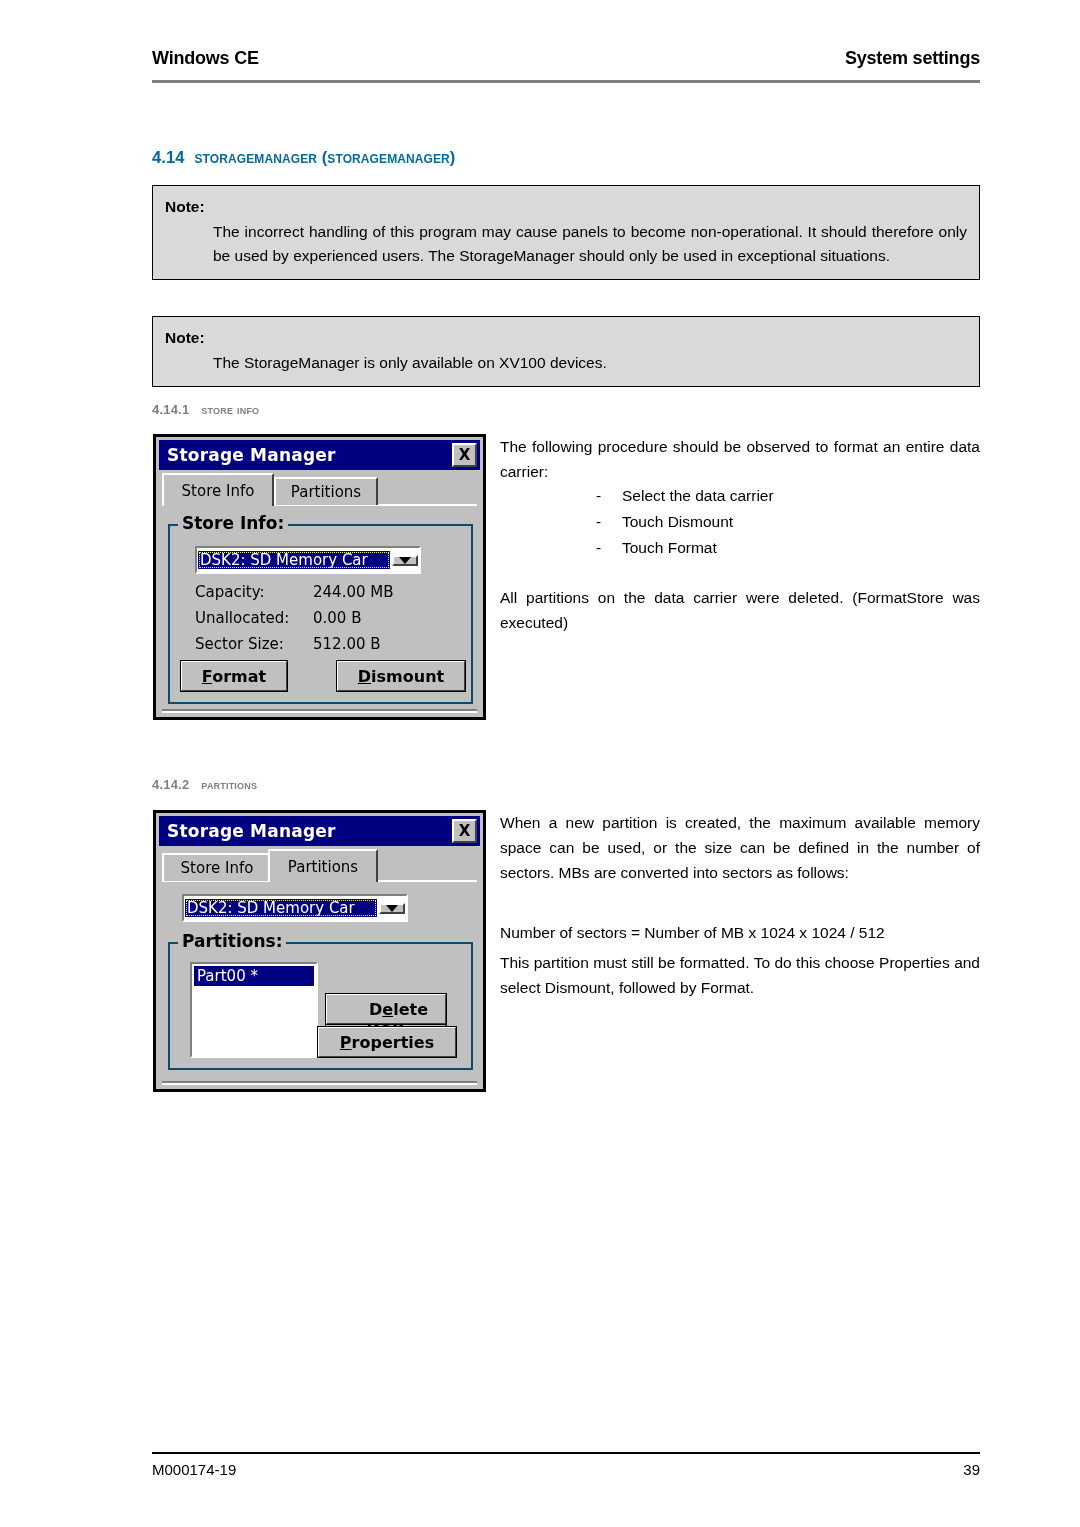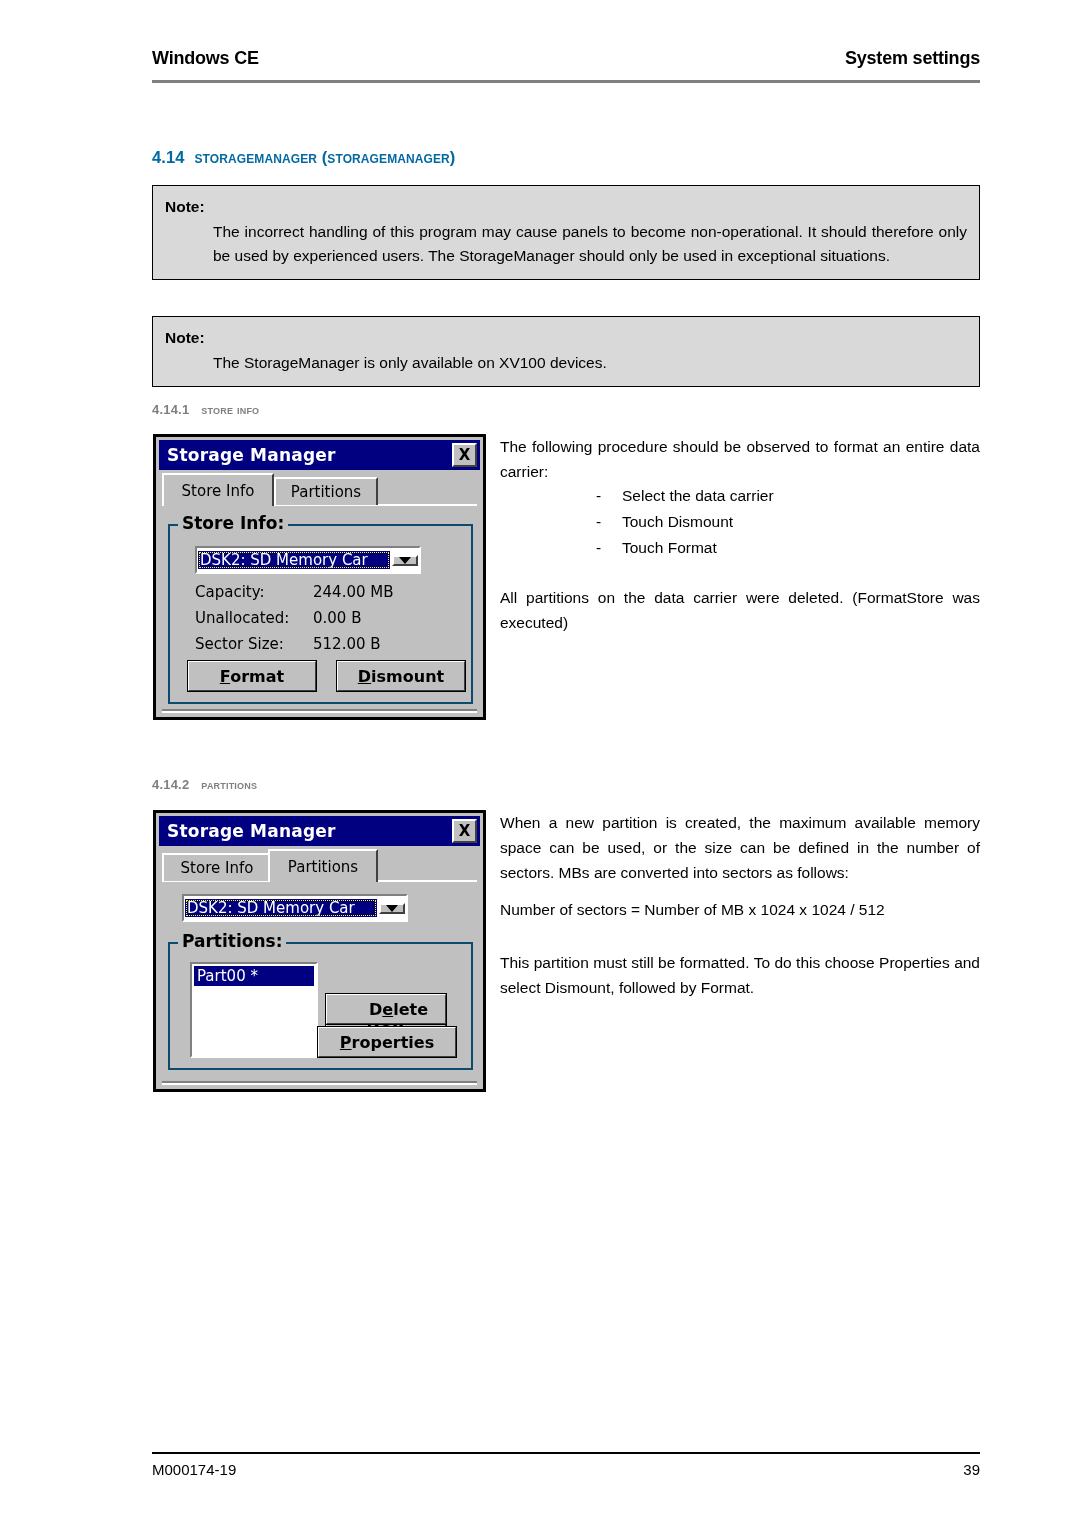--- a/index.html
+++ b/index.html
@@ -109,21 +109,21 @@
     left: 500px;
     width: 480px;
     font-size: 15.5px;
     line-height: 25px;
     text-align: justify;
     text-align-last: left;
   }
   #p-intro  { top: 434px; }
   #p-after  { top: 585px; }
   #p-part1  { top: 810px; }
-  #p-formula{ top: 897px; text-align: left; }
+  #p-formula{ top: 920px; text-align: left; }
   #p-part2  { top: 950px; }
 
   .step-list {
     position: absolute;
     left: 500px;
     width: 480px;
     font-size: 15.5px;
     line-height: 26px;
   }
   #steps-1 { top: 483px; }
@@ -447,21 +447,21 @@
         </div>
         <div class="ce-row" style="left:25px; top:83px;">
           <span class="lbl">Unallocated:</span>
           <span class="val">0.00 B</span>
         </div>
         <div class="ce-row" style="left:25px; top:109px;">
           <span class="lbl">Sector Size:</span>
           <span class="val">512.00 B</span>
         </div>
 
-        <div class="ce-button" style="left:17px; top:134px; width:130px; height:32px;">
+        <div class="ce-button" style="left:10px; top:134px; width:108px; height:32px;">
           <span><u>F</u><span>ormat</span></span>
         </div>
         <div class="ce-button" style="left:166px; top:134px; width:130px; height:32px;">
           <span><u>D</u><span>ismount</span></span>
         </div>
       </div>
     </div>
 
     <div class="ce-statusline"></div>
   </div>

